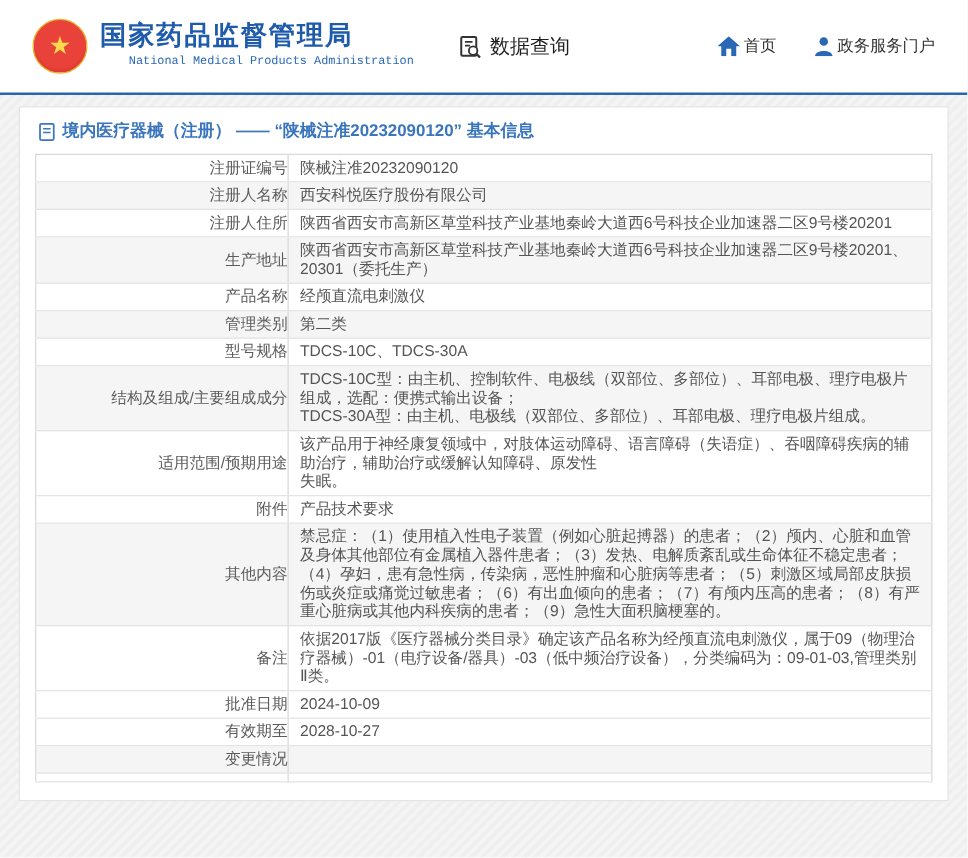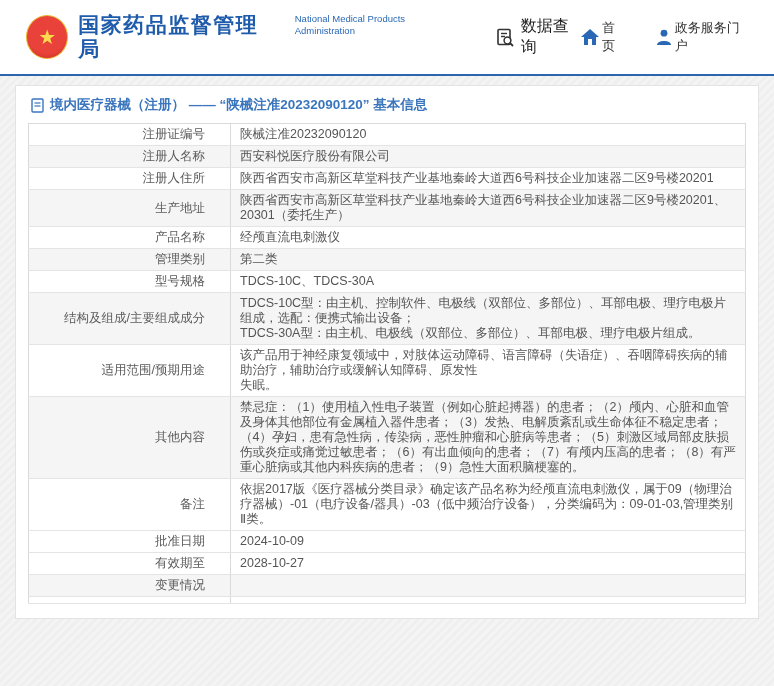--- a/index.html
+++ b/index.html
@@ -18,21 +18,21 @@
     border-bottom: 2px solid #2a65ae;
   }
   .logo-group { display: flex; align-items: center; gap: 10px; }
   .emblem {
     width: 44px; height: 44px; border-radius: 50%;
     background: radial-gradient(circle at 50% 42%, #e8423a 0 62%, #c9281f 100%);
     border: 1.5px solid #e8b32a;
     display: flex; align-items: center; justify-content: center;
     color: #ffd94d; font-size: 20px; line-height: 1;
   }
-  .org-text { display: flex; flex-direction: row; }
+  .org-text { display: flex; flex-direction: column; font-family: Liberation Mono, monospace; }
   .org-title { color: #1e5bab; font-size: 21px; font-weight: bold; letter-spacing: 1.5px; line-height: 24px; }
   .org-sub { color: #2a68b6; font-size: 9.5px; line-height: 12px; padding-left: 23px; }
   .data-query {
     margin-left: 36px; display: flex; align-items: center; gap: 6px;
     font-size: 16px; color: #1f1f1f; cursor: pointer; justify-content: center;
   }
   .top-nav { margin-left: auto; display: flex; gap: 30px; }
   .nav-item {
     display: flex; flex-direction: row; align-items: center; gap: 3px;
     font-size: 13px; color: #333; cursor: pointer;
@@ -48,21 +48,21 @@
     display: flex; align-items: center; gap: 6px;
     padding: 10px 3px 9px;
     color: #3a75bd; font-size: 13.5px; font-weight: bold;
   }
   
   table.info { width: 100%; border-collapse: collapse; border: 1px solid #d9d9d9; }
   table.info tr.alt { background: #f5f5f5; }
   table.info th {
     width: 202px; text-align: right; vertical-align: middle;
     font-weight: normal; color: #5b5b5b; font-size: 12.5px;
-    padding: 3px 25px; line-height: 15px;
+    padding: 3px 0; line-height: 15px;
     border-bottom: 1px solid #e4e4e4; border-right: 1px solid #d9d9d9;
   }
   table.info td {
     color: #555; font-size: 12.5px; line-height: 15px;
     padding: 3px 9px;
     border-bottom: 1px solid #e4e4e4;
     white-space: pre-line; text-align: left;
   }
   svg { display: block; }
 </style>
@@ -155,20 +155,24 @@
         <tr class="alt">
           <th>结构及组成/主要组成成分</th>
           <td>TDCS-10C型：由主机、控制软件、电极线（双部位、多部位）、耳部电极、理疗电极片组成，选配：便携式输出设备；
 TDCS-30A型：由主机、电极线（双部位、多部位）、耳部电极、理疗电极片组成。</td>
         </tr>
         <tr>
           <th>适用范围/预期用途</th>
           <td>该产品用于神经康复领域中，对肢体运动障碍、语言障碍（失语症）、吞咽障碍疾病的辅助治疗，辅助治疗或缓解认知障碍、原发性
 失眠。</td>
         </tr>
+        <tr>
+          <th>附件</th>
+          <td>产品技术要求</td>
+        </tr>
         <tr class="alt">
           <th>其他内容</th>
           <td>禁忌症：（1）使用植入性电子装置（例如心脏起搏器）的患者；（2）颅内、心脏和血管及身体其他部位有金属植入器件患者；（3）发热、电解质紊乱或生命体征不稳定患者；（4）孕妇，患有急性病，传染病，恶性肿瘤和心脏病等患者；（5）刺激区域局部皮肤损伤或炎症或痛觉过敏患者；（6）有出血倾向的患者；（7）有颅内压高的患者；（8）有严重心脏病或其他内科疾病的患者；（9）急性大面积脑梗塞的。</td>
         </tr>
         <tr>
           <th>备注</th>
           <td>依据2017版《医疗器械分类目录》确定该产品名称为经颅直流电刺激仪，属于09（物理治疗器械）-01（电疗设备/器具）-03（低中频治疗设备），分类编码为：09-01-03,管理类别Ⅱ类。</td>
         </tr>
         <tr>
           <th>批准日期</th>

